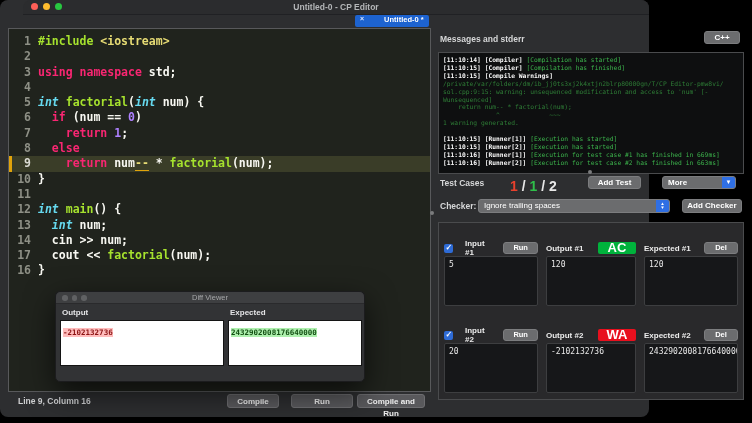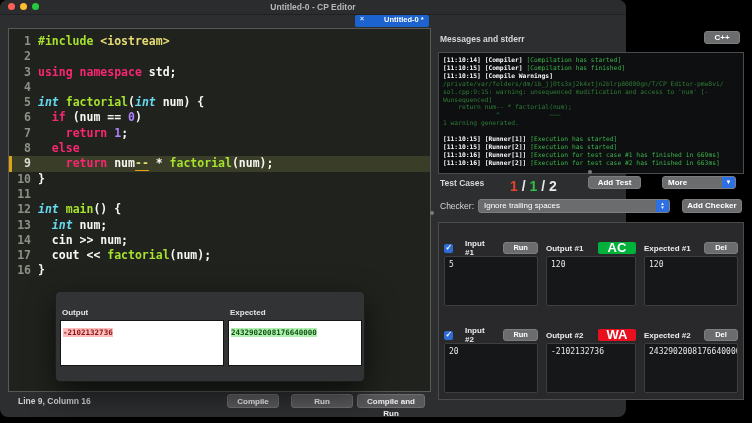--- a/index.html
+++ b/index.html
@@ -1,18 +1,18 @@
 <!DOCTYPE html>
 <html><head>
 <meta charset="utf-8">
 <style>
   html,body{margin:0;padding:0;}
   body{width:752px;height:423px;background:#000;position:relative;overflow:hidden;
        font-family:"Liberation Sans",sans-serif;-webkit-font-smoothing:antialiased;}
-  .window{position:absolute;left:0;top:0;width:626px;height:417px;background:#2d2e30;border-radius:8px;}
+  .window{position:absolute;left:0;top:0;width:626px;height:417px;background:#2d2e30;border-radius:8px;padding-left:23px;}
   
   .titlebar{position:relative;height:14px;background:#2b2c2e;border-bottom:1px solid #202124;border-radius:8px 8px 0 0;}
   .traffic{position:absolute;left:8px;top:3px;display:flex;gap:5px;}
   .dot{width:7px;height:7px;border-radius:50%;}
   .dot.red{background:#ff5f57}.dot.yellow{background:#febc2e}.dot.green{background:#28c840}
   .title{text-align:center;font-size:8.5px;font-weight:bold;color:#b4b6b8;line-height:14px;}
   
   .tab{position:absolute;left:355px;top:15px;height:12px;background:#1d63d0;border-radius:2px;color:#fff;
        font-size:7.5px;font-weight:bold;display:flex;align-items:flex-start;padding:0 5px;gap:20px;}
   .tab .close{font-size:7px;color:#dbe6ff;}
@@ -49,21 +49,21 @@
   
   .tc-title{position:absolute;left:4px;top:150px;font-size:8.5px;font-weight:bold;color:#d6d7d8;}
   .counts{position:absolute;left:74px;top:150px;font-size:14px;font-weight:bold;color:#e8e8e8;white-space:pre;}
   .cnt-f{color:#e8412d}.cnt-p{color:#2fbf4a}
   .addtest-btn{position:absolute;left:152px;top:148px;width:53px;height:13px;line-height:11px;}
   .more-btn{position:absolute;left:226px;top:148px;width:74px;height:13px;display:flex;overflow:hidden;
             background:#6b6c6e;border:1px solid #7c7d7f;border-radius:3px;box-sizing:border-box;}
   .more-label{flex:1;color:#fff;font-size:8px;font-weight:bold;line-height:11px;padding-left:5px;text-align:left;}
   .more-arrow{width:13px;background:#2f6fe4;color:#fff;font-size:6px;line-height:11px;text-align:center;}
   
-  .checker-label{position:absolute;left:4px;top:173px;font-size:8.5px;font-weight:normal;color:#d6d7d8;}
+  .checker-label{position:absolute;left:4px;top:173px;font-size:8.5px;font-weight:bold;color:#d6d7d8;}
   .checker-dd{position:absolute;left:42px;top:171px;width:192px;height:14px;background:#6b6c6e;border:1px solid #7c7d7f;
               border-radius:3px;display:flex;box-sizing:border-box;overflow:hidden;}
   .checker-val{flex:1;font-size:8px;color:#fff;line-height:12px;padding-left:5px;}
   .checker-step{width:13px;background:#2f6fe4;color:#fff;display:flex;flex-direction:column;align-items:center;
                 justify-content:center;font-size:4.5px;line-height:4.5px;}
   .addchecker-btn{position:absolute;right:4px;top:171px;width:60px;height:14px;line-height:12px;}
   
   .testarea{position:absolute;left:2px;right:2px;top:194px;bottom:2px;background:#29292b;border:1px solid #4a4b4d;
             padding:16px 5px 5px 5px;overflow:hidden;box-sizing:border-box;}
   .tc{margin-bottom:20px;}
@@ -237,19 +237,27 @@
         </div>
       </div>
   </div>
 
   <div class="pos">Line 9, Column 16</div>
   <button class="sb-btn sb-compile">Compile</button>
   <button class="sb-btn sb-run">Run</button>
   <button class="sb-btn sb-cr">Compile and Run</button>
 
   <div class="diffwin">
+    <div class="dw-title">
+      <div class="dw-dots">
+        <span class="dw-dot"></span>
+        <span class="dw-dot"></span>
+        <span class="dw-dot"></span>
+      </div>
+      <div class="dw-title-text">Diff Viewer</div>
+    </div>
     <span class="dw-label out">Output</span>
     <span class="dw-label exp">Expected</span>
     <div class="dw-panel out"><span class="dw-val red">-2102132736</span></div>
     <div class="dw-panel exp"><span class="dw-val green">2432902008176640000</span></div>
   </div>
 
 </div>
 
 </body></html>

